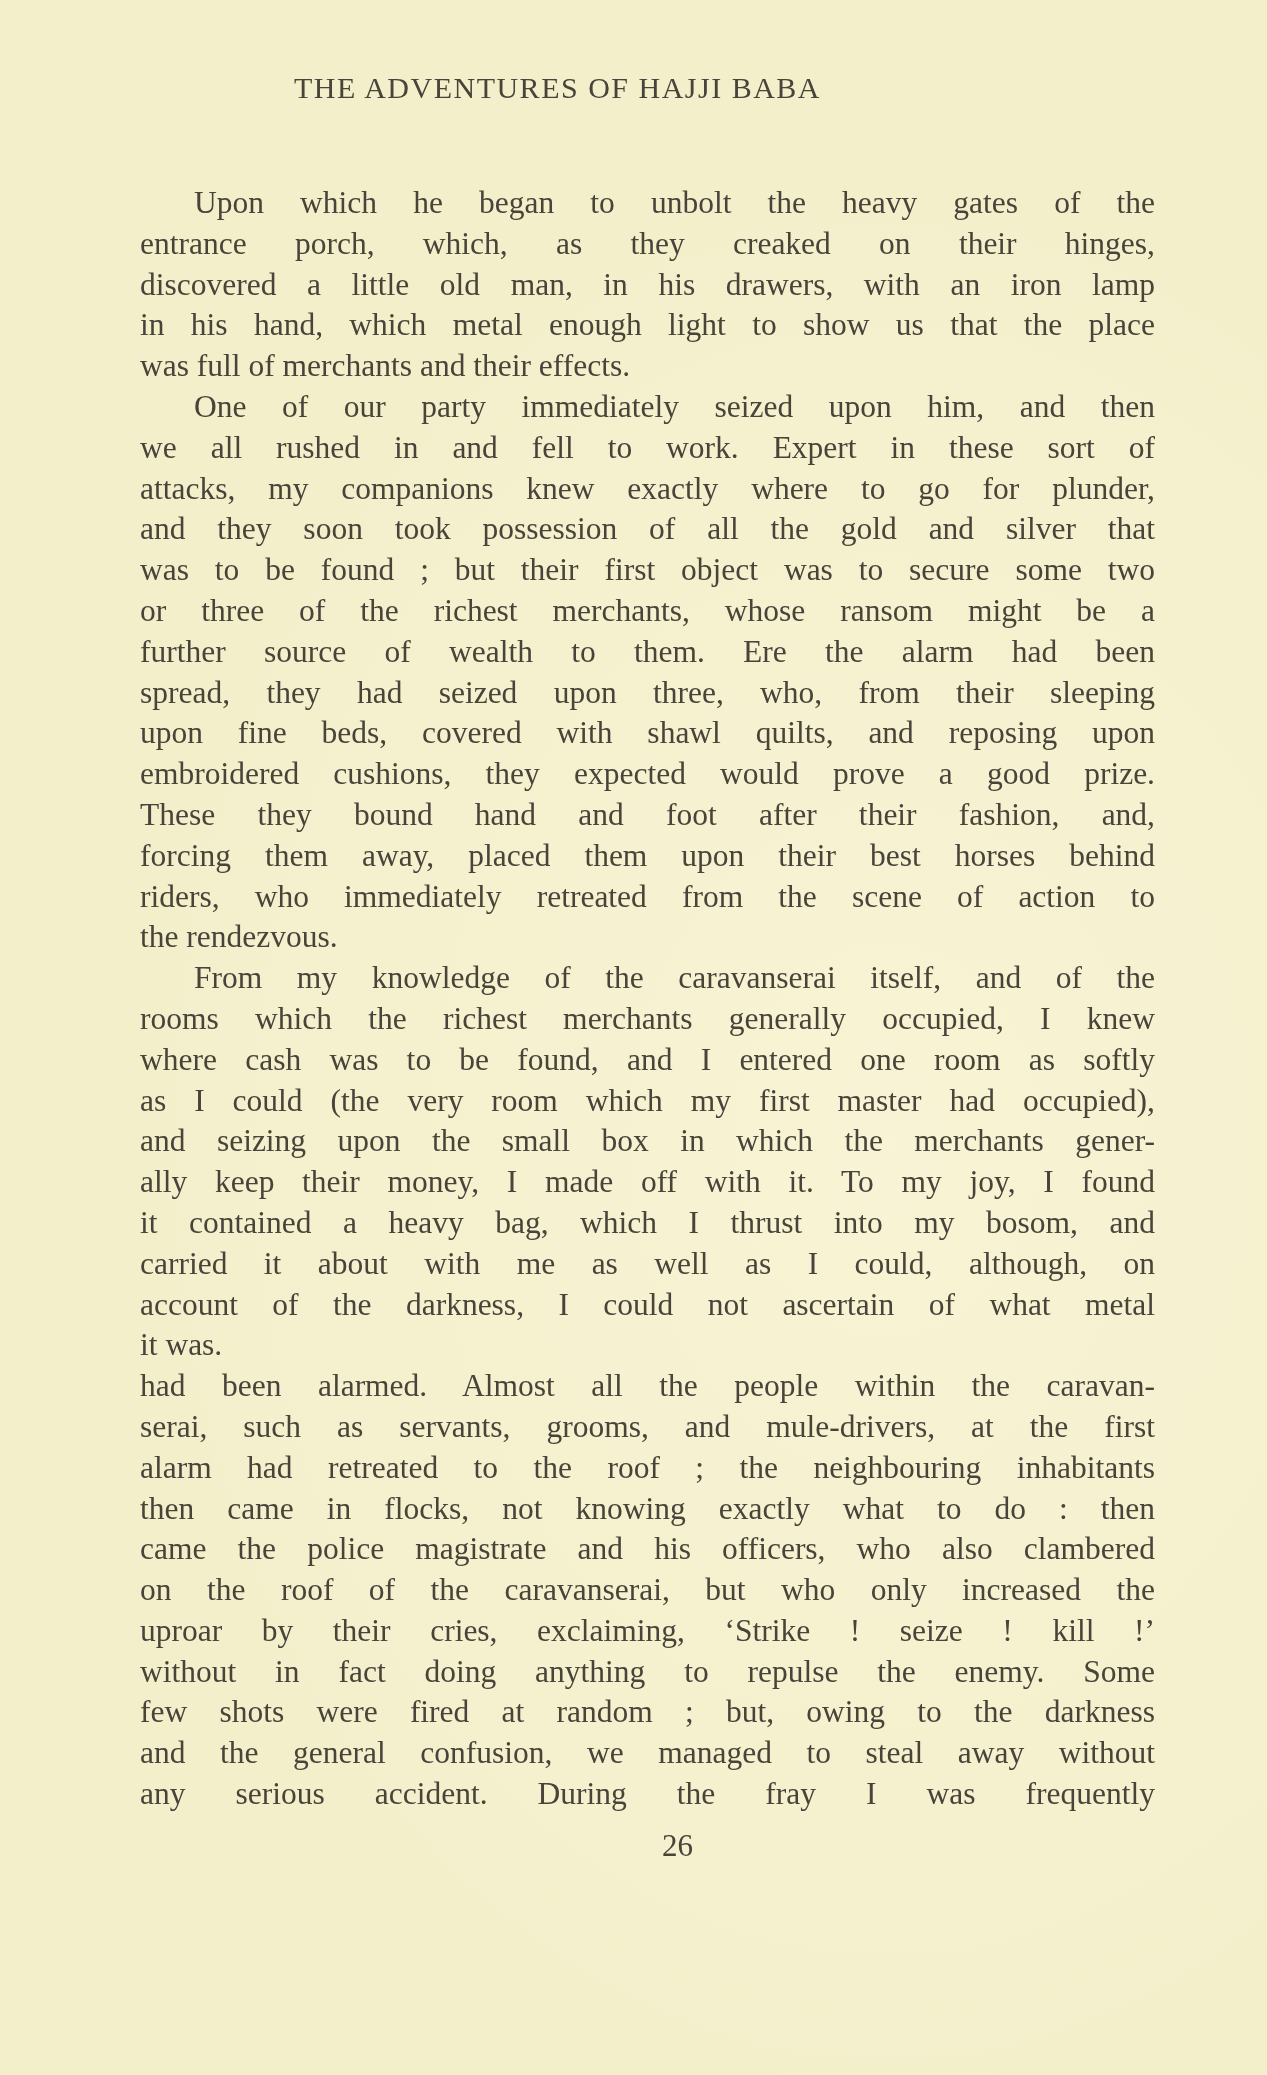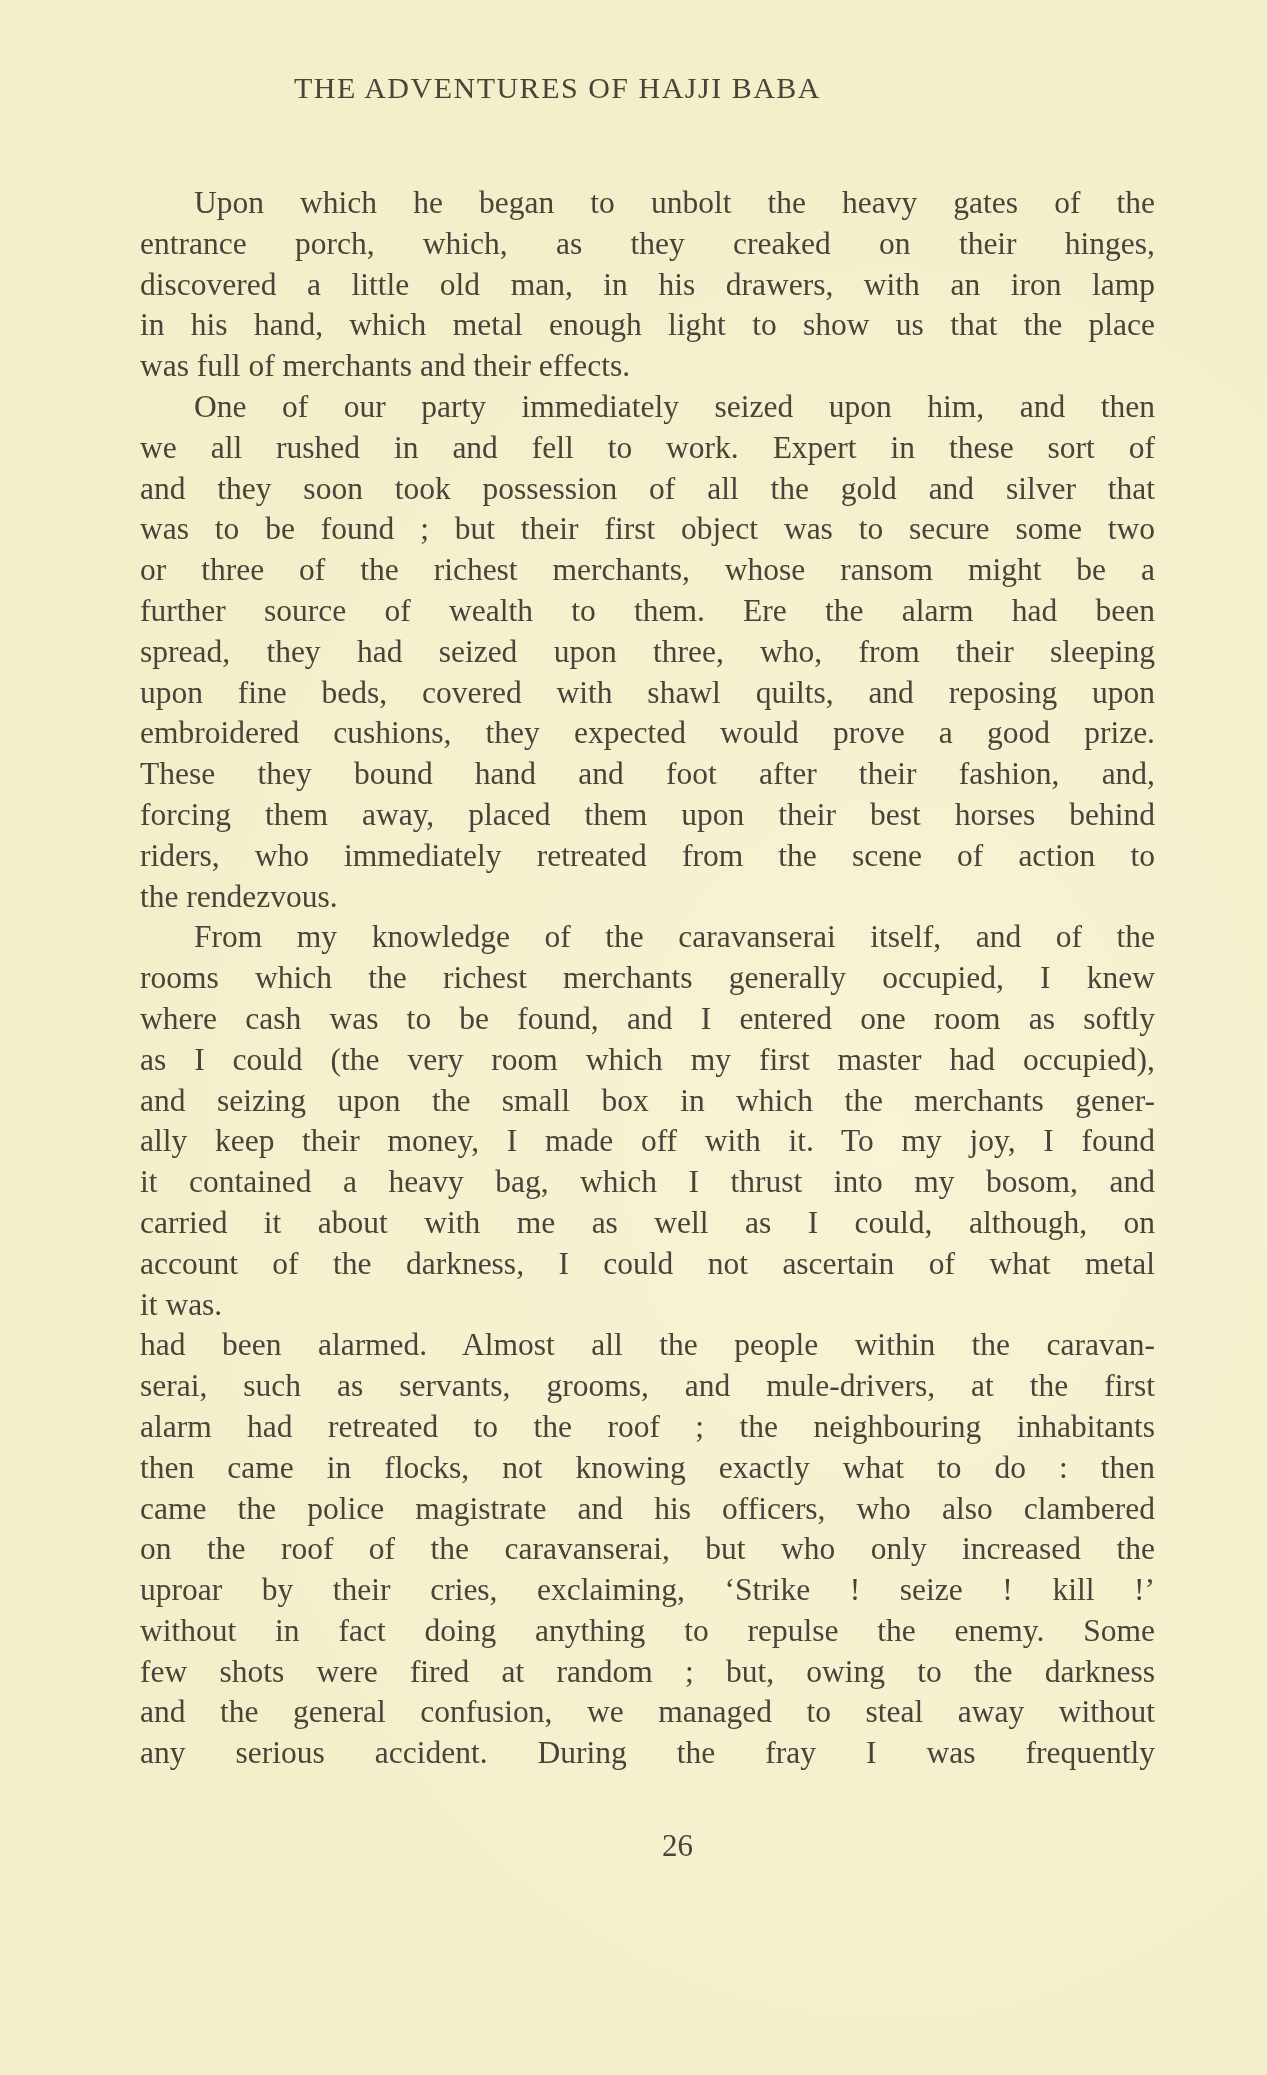--- a/index.html
+++ b/index.html
@@ -60,20 +60,21 @@
     <div class="paragraph">
         <span class="line indent">Upon which he began to unbolt the heavy gates of the</span>
         <span class="line">entrance porch, which, as they creaked on their hinges,</span>
         <span class="line">discovered a little old man, in his drawers, with an iron lamp</span>
         <span class="line">in his hand, which metal enough light to show us that the place</span>
         <span class="line end">was full of merchants and their effects.</span>
       </div>
     <div class="paragraph">
         <span class="line indent">One of our party immediately seized upon him, and then</span>
         <span class="line">we all rushed in and fell to work.  Expert in these sort of</span>
+        <span class="line">attacks, my companions knew exactly where to go for plunder,</span>
         <span class="line">and they soon took possession of all the gold and silver that</span>
         <span class="line">was to be found ; but their first object was to secure some two</span>
         <span class="line">or three of the richest merchants, whose ransom might be a</span>
         <span class="line">further source of wealth to them.  Ere the alarm had been</span>
         <span class="line">spread, they had seized upon three, who, from their sleeping</span>
         <span class="line">upon fine beds, covered with shawl quilts, and reposing upon</span>
         <span class="line">embroidered cushions, they expected would prove a good prize.</span>
         <span class="line">These they bound hand and foot after their fashion, and,</span>
         <span class="line">forcing them away, placed them upon their best horses behind</span>
         <span class="line">riders, who immediately retreated from the scene of action to</span>

